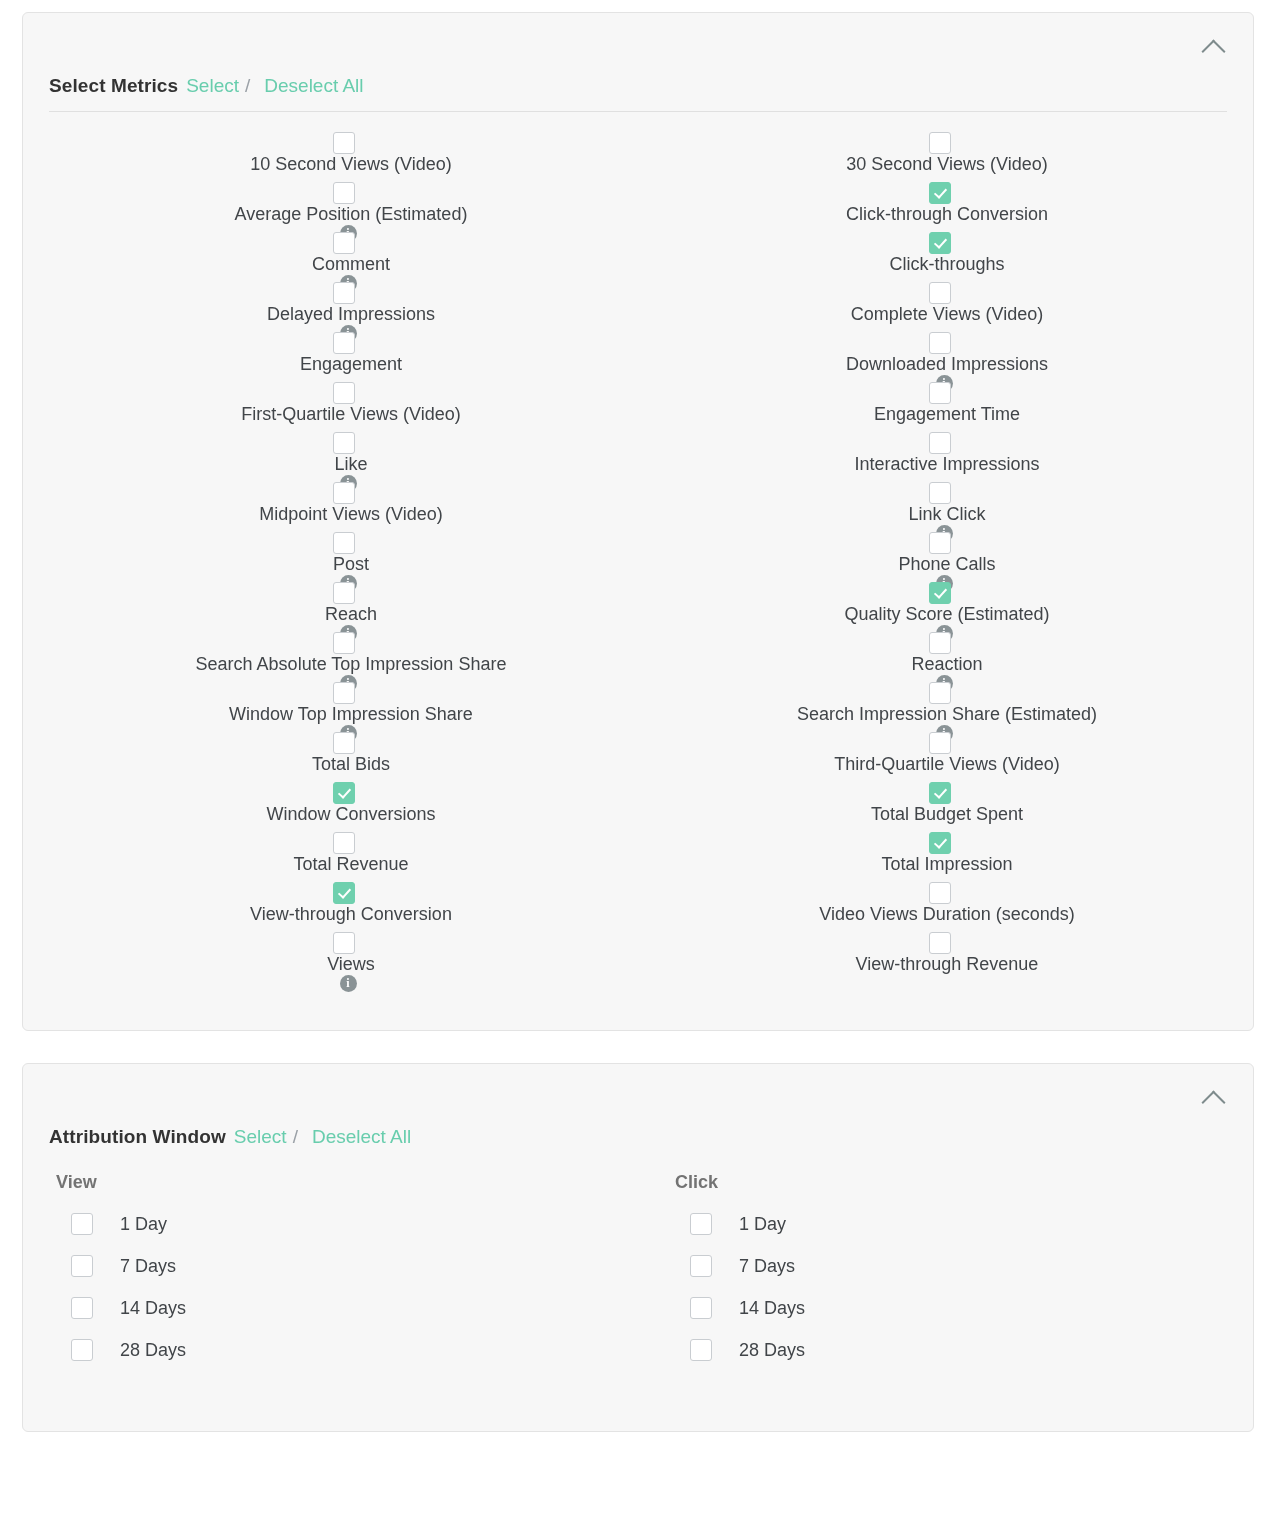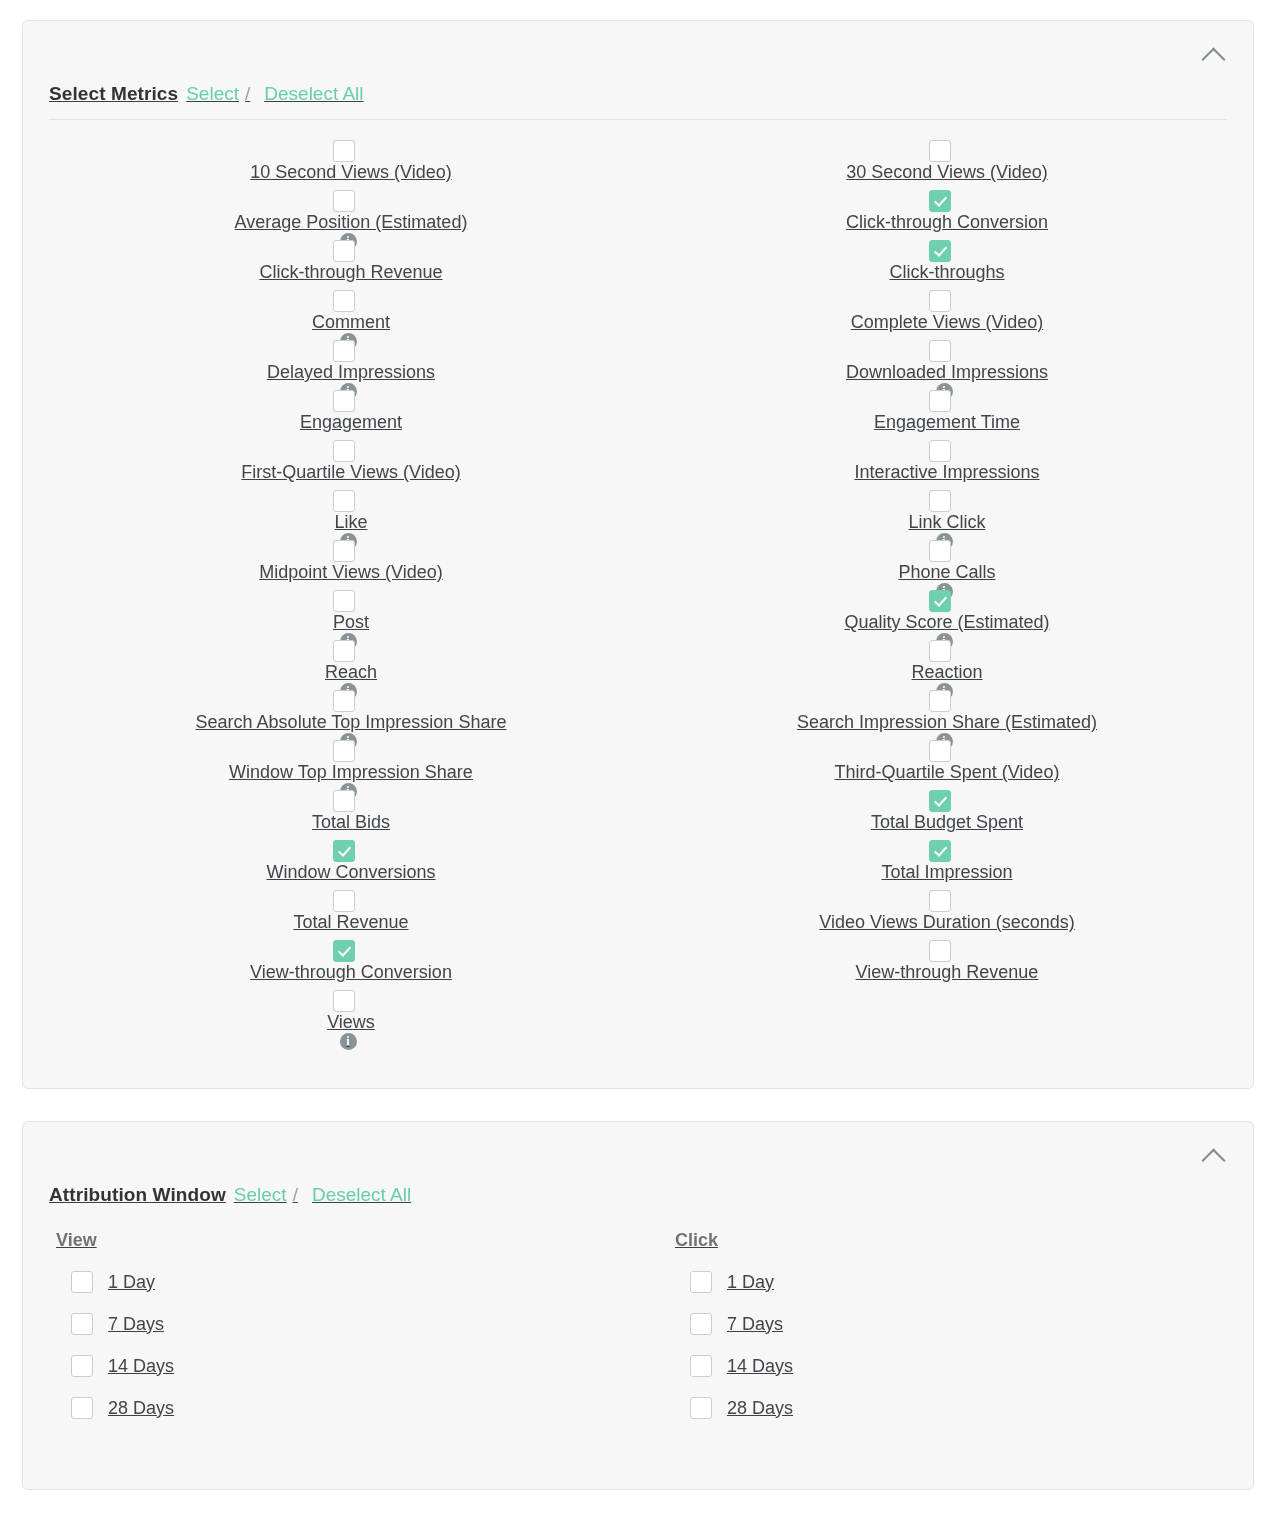--- a/index.html
+++ b/index.html
@@ -10,22 +10,21 @@
   body {
     width: 1276px;
     min-height: 1518px;
     font-family: "Liberation Sans", sans-serif;
     color: #3c4043;
     -webkit-font-smoothing: antialiased;
   }
   .page {
     width: 1276px;
     box-sizing: border-box;
-    padding: 20px 22px 10px 22px;
-    text-decoration: underline;
+    padding: 12px 22px 10px 22px;
   }
   .panel {
     background: #f7f7f7;
     border: 1px solid #e3e3e3;
     border-radius: 6px;
     box-sizing: border-box;
     position: relative;
   }
   .panel + .panel {
     margin-top: 32px;
@@ -160,21 +159,21 @@
   }
   .attr-row {
     display: flex;
     align-items: center;
     height: 42px;
     margin-left: 22px;
   }
   .attr-label {
     font-size: 18px;
     color: #414549;
-    margin-left: 15px;
+    margin-left: 27px;
   }
 </style>
 </head>
 <body>
 
 <div class="page">
 
   <section class="panel">
     <div class="panel-header">
       <div class="panel-title-row">
@@ -195,24 +194,20 @@
           <span class="cb"></span>
           <span class="metric-label">10 Second Views (Video)</span>
         </div>
         <div class="metric-row">
           <span class="cb"></span>
           <span class="metric-label">Average Position (Estimated)</span>
           <span class="info">i</span>
         </div>
         <div class="metric-row">
           <span class="cb"></span>
-          <span class="metric-label">Click-through Revenue</span>
-        </div>
-        <div class="metric-row">
-          <span class="cb"></span>
           <span class="metric-label">Comment</span>
           <span class="info">i</span>
         </div>
         <div class="metric-row">
           <span class="cb"></span>
           <span class="metric-label">Delayed Impressions</span>
           <span class="info">i</span>
         </div>
         <div class="metric-row">
           <span class="cb"></span>
@@ -326,21 +321,21 @@
           <span class="metric-label">Reaction</span>
           <span class="info">i</span>
         </div>
         <div class="metric-row">
           <span class="cb"></span>
           <span class="metric-label">Search Impression Share (Estimated)</span>
           <span class="info">i</span>
         </div>
         <div class="metric-row">
           <span class="cb"></span>
-          <span class="metric-label">Third-Quartile Spent (Video)</span>
+          <span class="metric-label">Third-Quartile Views (Video)</span>
         </div>
         <div class="metric-row">
           <span class="cb checked"></span>
           <span class="metric-label">Total Budget Spent</span>
         </div>
         <div class="metric-row">
           <span class="cb checked"></span>
           <span class="metric-label">Total Impression</span>
         </div>
         <div class="metric-row">

